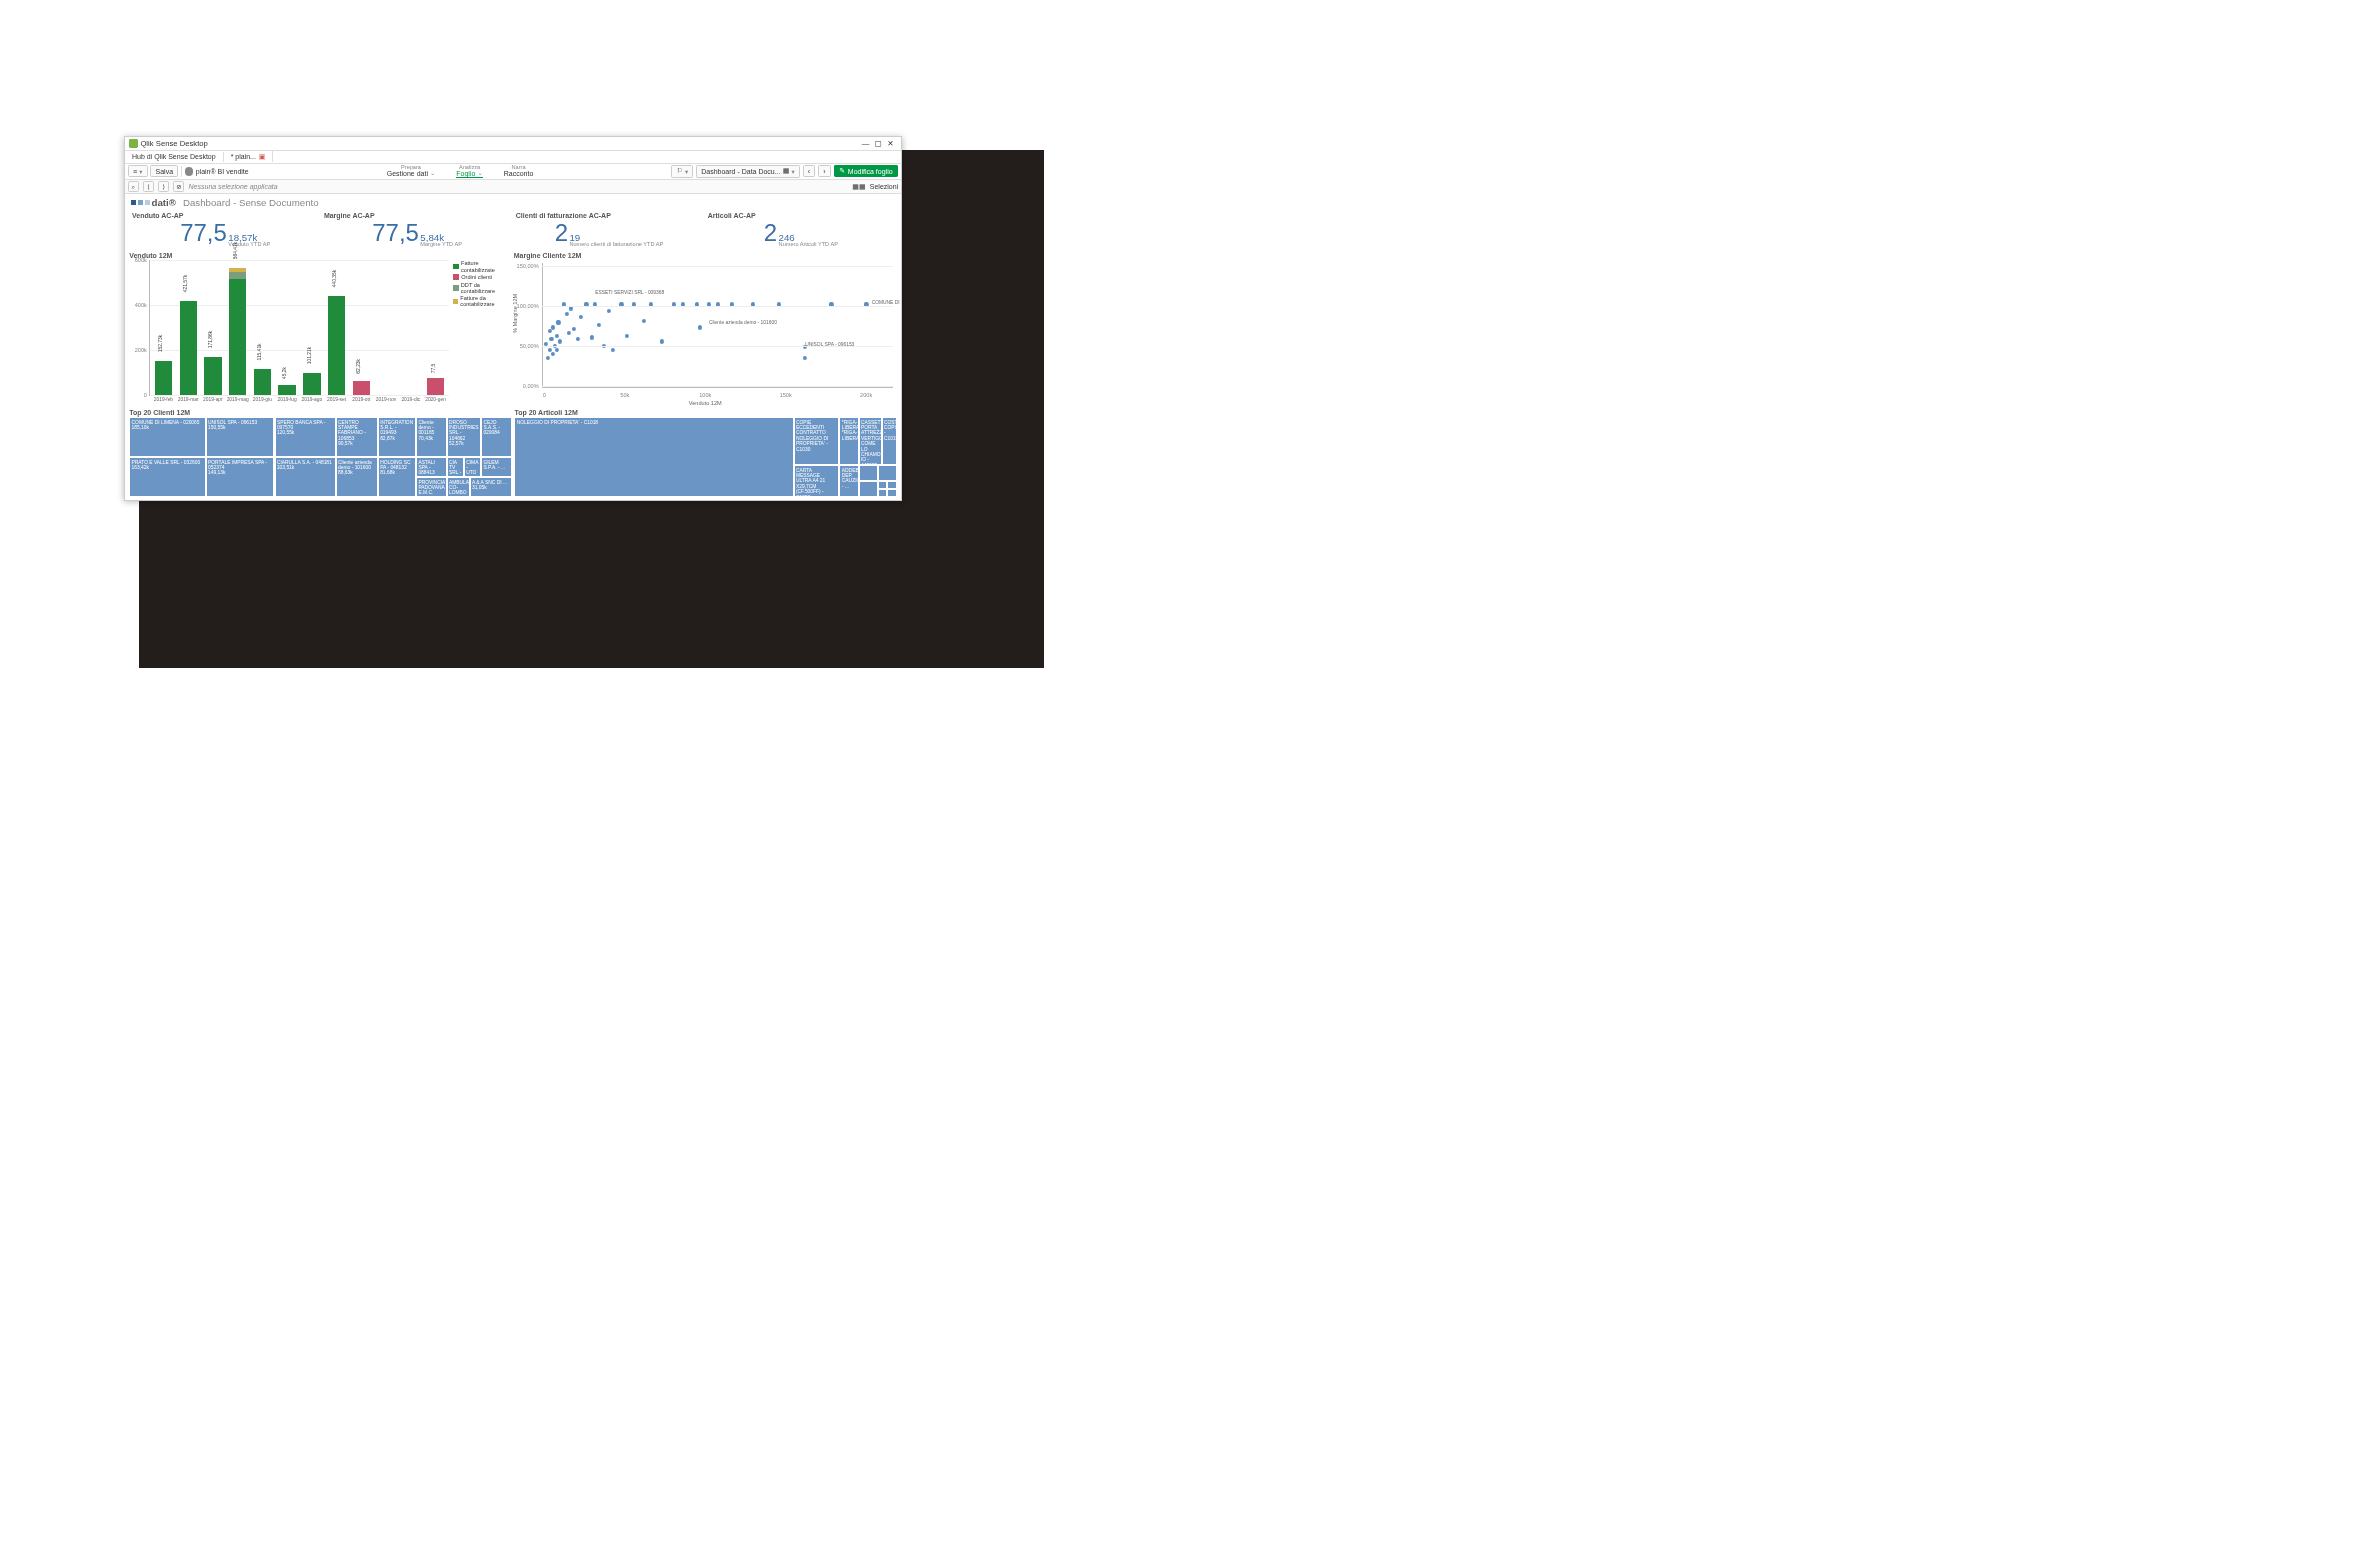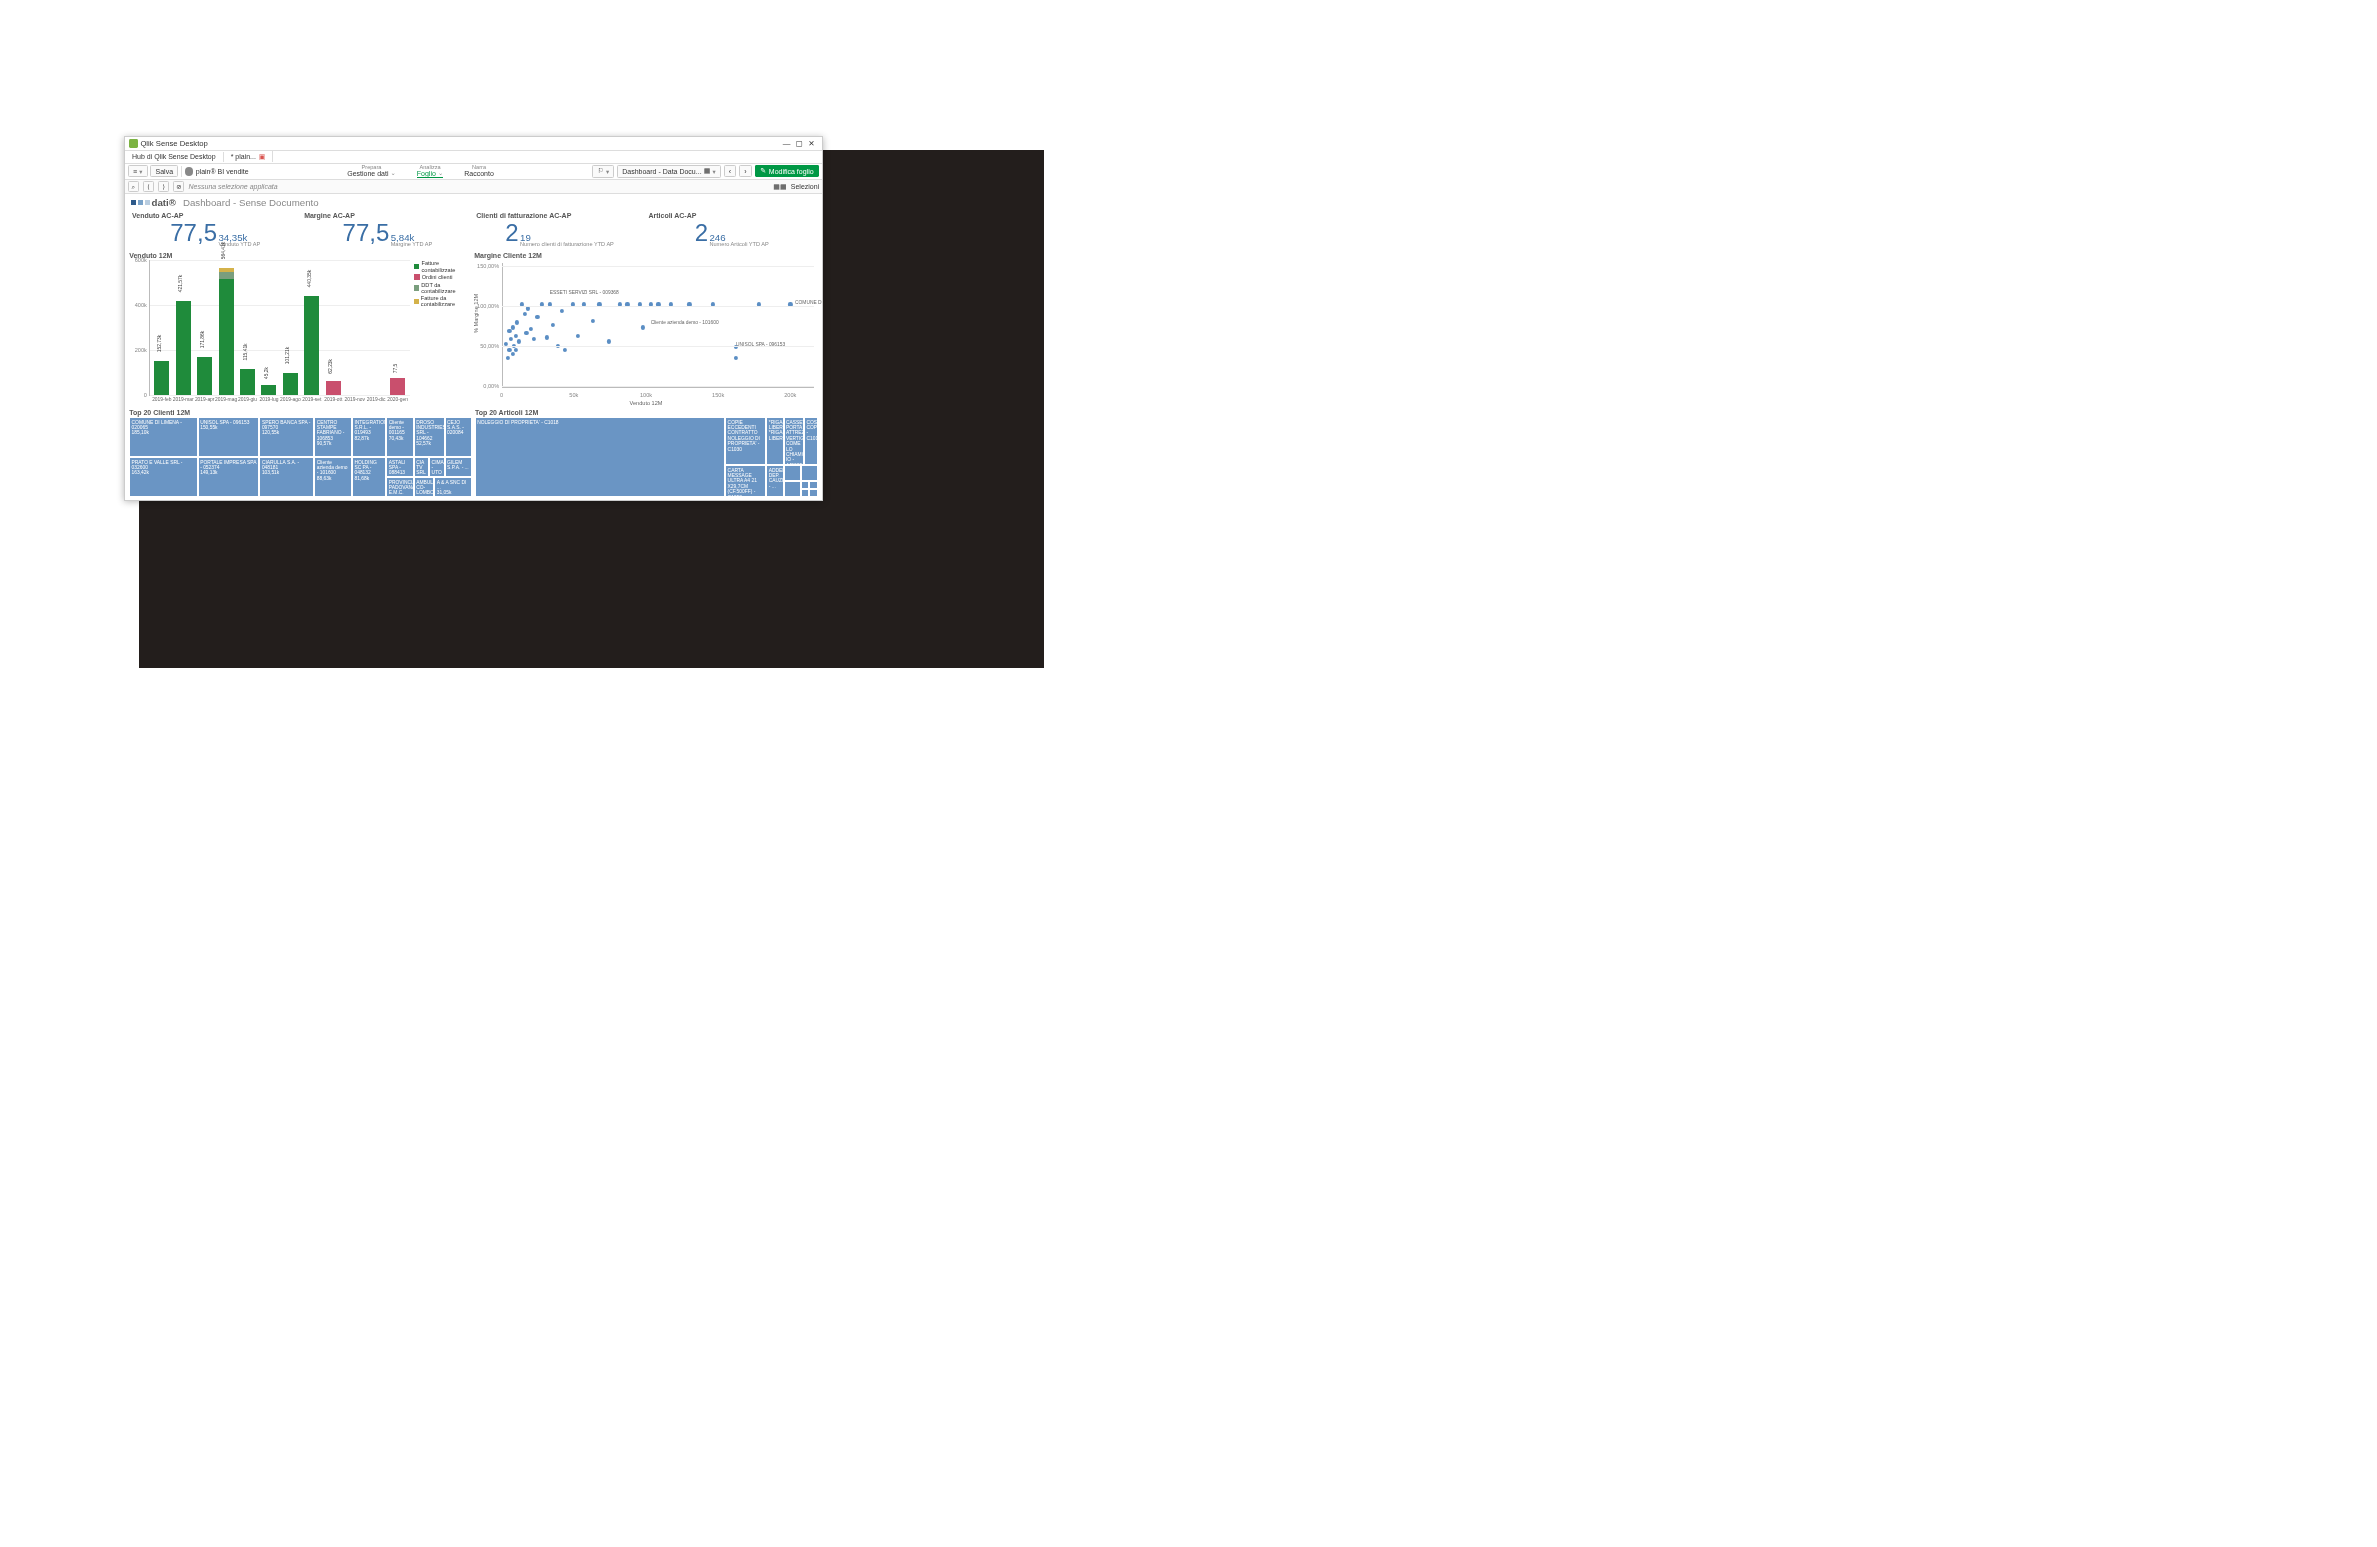--- a/index.html
+++ b/index.html
@@ -1,19 +1,19 @@
 <!DOCTYPE html>
 <html style="font-size:11px"><head>
 <meta charset="utf-8">
 <style>
   * { box-sizing: border-box; margin: 0; padding: 0; }
   body { font-family: Arial, sans-serif; background: #fff; color: #333; font-size: 7.7px; }
   .outer-wrap { position: relative; width: 1044px; height: 668px; background: #fff; }
   .dark-block { position: absolute; left: 139px; top: 150px; width: 905px; height: 519px; background: #231e1c; }
-  .window { position: absolute; left: 124px; top: 136px; width: 699px; height: 365px; background: #fff; border: 0.7px solid #ccc; box-shadow: 0 1.4px 7px rgba(0,0,0,.3); display: flex; flex-direction: column; }
+  .window { position: absolute; left: 124px; top: 136px; width: 778px; height: 365px; background: #fff; border: 0.7px solid #ccc; box-shadow: 0 1.4px 7px rgba(0,0,0,.3); display: flex; flex-direction: column; }
   
   .titlebar { display: flex; align-items: center; height: 14px; padding: 0 4.2px; border-bottom: 0.7px solid #ddd; font-size: 7.7px; }
   .titlebar .app-icon { width: 8.4px; height: 8.4px; background: #7cb342; border-radius: 1.4px; margin-right: 2.8px; }
   .titlebar .spacer { flex: 1; }
   .titlebar .wc { width: 12.5px; text-align: center; cursor: default; }
   
   .tabrow { display: flex; align-items: center; height: 12.5px; border-bottom: 0.7px solid #ddd; font-size: 7px; }
   .tabrow .tab { padding: 1.4px 7px; border-right: 0.7px solid #ddd; display: flex; align-items: center; gap: 2.8px; }
   .tabrow .tab.active { font-weight: 500; }
   .tabrow .close-dot { color: #d9534f; font-size: 7px; }
@@ -176,21 +176,21 @@
     </div>
 
     <div class="content">
 
       <div class="kpirow">
         <div class="kpi">
           <div class="kpi-title">Venduto AC-AP</div>
           <div class="kpi-body">
             <span class="big">77,5</span>
             <span class="sub">
-                <span class="subval">34,35k</span>
+                <span class="subval">18,57k</span>
                 <span class="sublabel">Venduto YTD AP</span>
               </span>
           </div>
         </div>
         <div class="kpi">
           <div class="kpi-title">Margine AC-AP</div>
           <div class="kpi-body">
             <span class="big">77,5</span>
             <span class="sub">
                 <span class="subval">5,84k</span>

